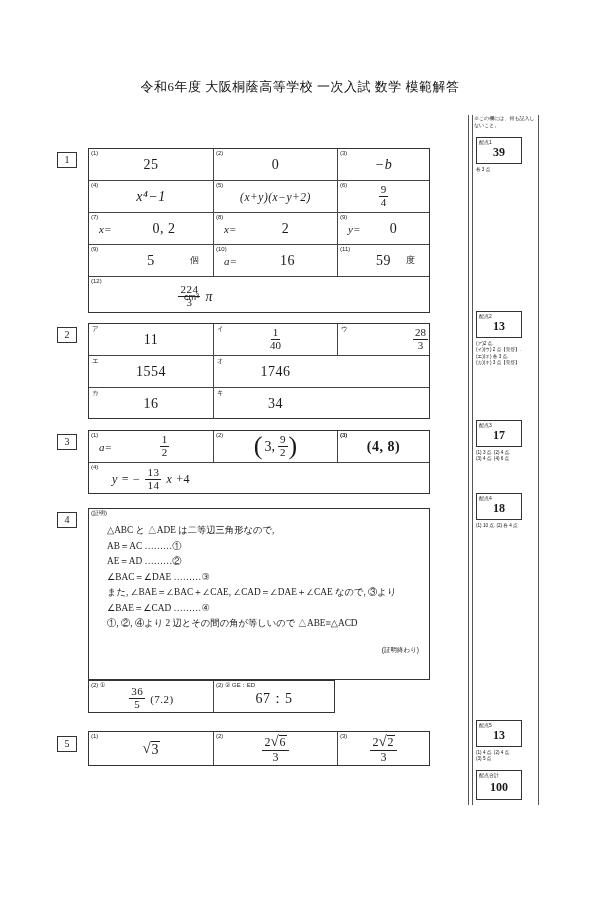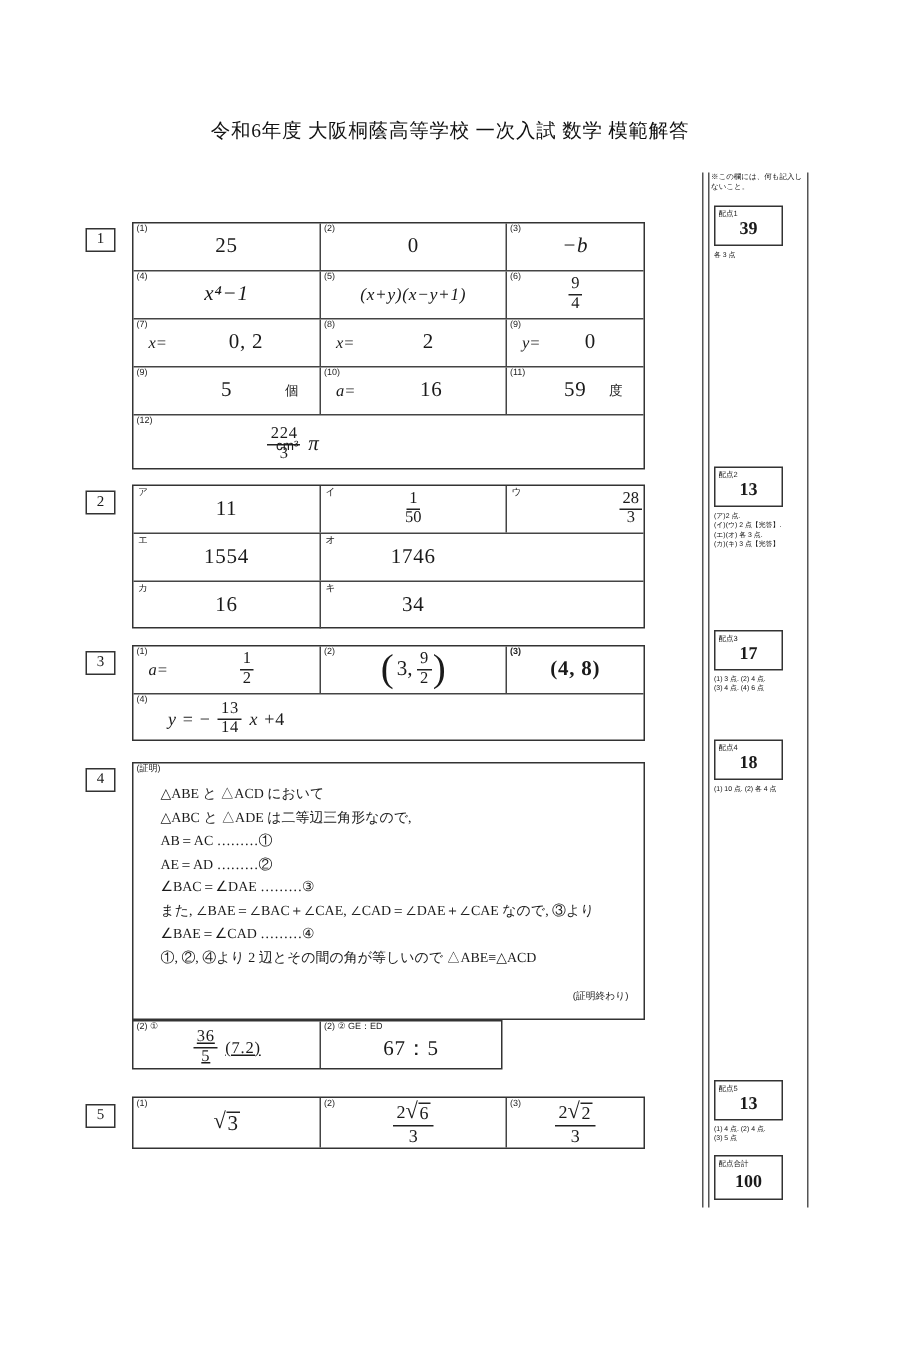--- a/index.html
+++ b/index.html
@@ -256,21 +256,21 @@
       </div>
     </div>
 
     <div class="row">
       <div class="cell" style="width:124px;">
         <span class="clabel">(4)</span>
         <span class="ans it">x⁴−1</span>
       </div>
       <div class="cell" style="width:124px;">
         <span class="clabel">(5)</span>
-        <span class="ans it" style="font-size:11.5px;">(x+y)(x−y+1)</span>
+        <span class="ans it" style="font-size:11.5px;">(x+y)(x−y+2)</span>
       </div>
       <div class="cell" style="width:92px;">
         <span class="clabel">(6)</span>
         <span class="frac">
           <span class="num">9</span>
           <span class="den">4</span>
         </span>
       </div>
     </div>
 
@@ -329,21 +329,21 @@
   <div class="qblock" style="left:88px; top:323px; width:342px; height:96px;">
     <div class="row">
       <div class="cell" style="width:124px;">
         <span class="kana">ア</span>
         <span class="ans">11</span>
       </div>
       <div class="cell" style="width:124px;">
         <span class="kana">イ</span>
         <span class="frac">
           <span class="num">1</span>
-          <span class="den">50</span>
+          <span class="den">40</span>
         </span>
       </div>
       <div class="cell" style="width:92px;justify-content:flex-end;">
         <span class="kana">ウ</span>
         <span class="frac">
           <span class="num">28</span>
           <span class="den">3</span>
         </span>
       </div>
     </div>
@@ -412,37 +412,36 @@
           <span>+4</span>
         </span>
       </div>
     </div>
   </div>
 
   <div class="qnum" style="left:57px; top:512px;">4</div>
   <div class="qblock" style="left:88px; top:508px; width:342px; height:172px;">
     <span class="clabel">(証明)</span>
     <div class="proof-area">
-      <div class="proof-line">△ABE と △ACD において</div>
       <div class="proof-line">△ABC と △ADE は二等辺三角形なので,</div>
       <div class="proof-line">AB＝AC ………①</div>
       <div class="proof-line">AE＝AD ………②</div>
       <div class="proof-line">∠BAC＝∠DAE ………③</div>
       <div class="proof-line">また, ∠BAE＝∠BAC＋∠CAE, ∠CAD＝∠DAE＋∠CAE なので, ③より</div>
       <div class="proof-line">∠BAE＝∠CAD ………④</div>
       <div class="proof-line">①, ②, ④より 2 辺とその間の角が等しいので △ABE≡△ACD</div>
       <div class="proof-end">(証明終わり)</div>
     </div>
   </div>
 
   <div class="qblock" style="left:88px; top:680px; width:247px; height:33px;">
     <div class="row">
       <div class="cell" style="width:124px; min-height:31px;">
         <span class="clabel">(2) ①</span>
-        <span class="ans" style="margin-top:4px;text-decoration:underline;">
+        <span class="ans" style="margin-top:4px;">
           <span class="frac">
             <span class="num">36</span>
             <span class="den">5</span>
           </span>
           <span style="font-size:11px;">(7.2)</span>
         </span>
       </div>
       <div class="cell" style="width:121px; min-height:31px;">
         <span class="clabel">(2) ② GE：ED</span>
         <span class="ans" style="margin-top:4px;">67：5</span>

